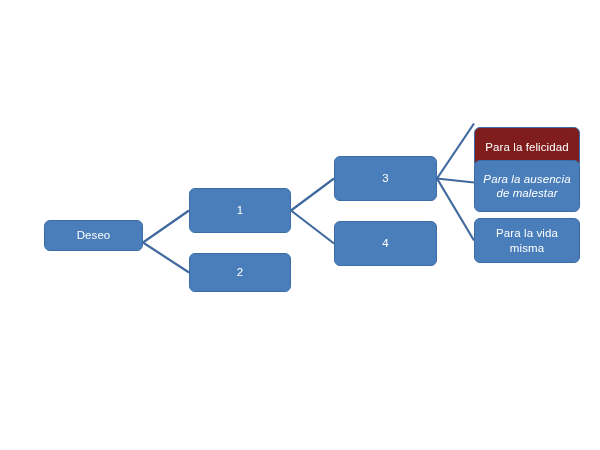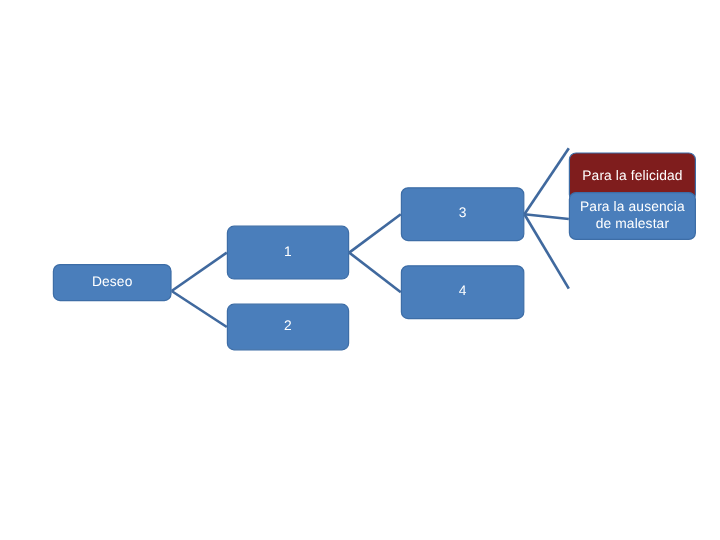--- a/index.html
+++ b/index.html
@@ -69,17 +69,19 @@
   <div class="node node-num" style="left: 189px; top: 188px; width: 102px; height: 45px; background: rgb(74, 126, 187); border-color: rgb(61, 109, 166); color: rgb(255, 255, 255);">1</div>
 
   <div class="node node-num" style="left: 189px; top: 253px; width: 102px; height: 39px; background: rgb(74, 126, 187); border-color: rgb(61, 109, 166); color: rgb(255, 255, 255);">2</div>
 
   <div class="node node-num" style="left: 334px; top: 156px; width: 103px; height: 45px; background: rgb(74, 126, 187); border-color: rgb(61, 109, 166); color: rgb(255, 255, 255);">3</div>
 
   <div class="node node-num" style="left: 334px; top: 221px; width: 103px; height: 45px; background: rgb(74, 126, 187); border-color: rgb(61, 109, 166); color: rgb(255, 255, 255);">4</div>
 
   <div class="node" style="left: 474px; top: 103px; width: 106px; height: 41px; background: #7f1d1d; border-color: rgb(61, 109, 166); color: rgb(255, 255, 255); margin-top: 24px;">Para la felicidad</div>
 
-  <div class="node" style="left: 474px; top: 160px; width: 106px; height: 40px; background: rgb(74, 126, 187); border-color: rgb(61, 109, 166); color: rgb(255, 255, 255);">Para la ausencia
+  <div class="node" style="left: 474px; top: 160px; width: 106px; height: 52px; background: rgb(74, 126, 187); border-color: rgb(61, 109, 166); color: rgb(255, 255, 255); font-style: italic;">Para la ausencia
 de malestar</div>
 
+  <div class="node" style="left: 474px; top: 218px; width: 106px; height: 45px; background: rgb(74, 126, 187); border-color: rgb(61, 109, 166); color: rgb(255, 255, 255);">Para la vida
+misma</div>
 
 </div>
 
 </body></html>

